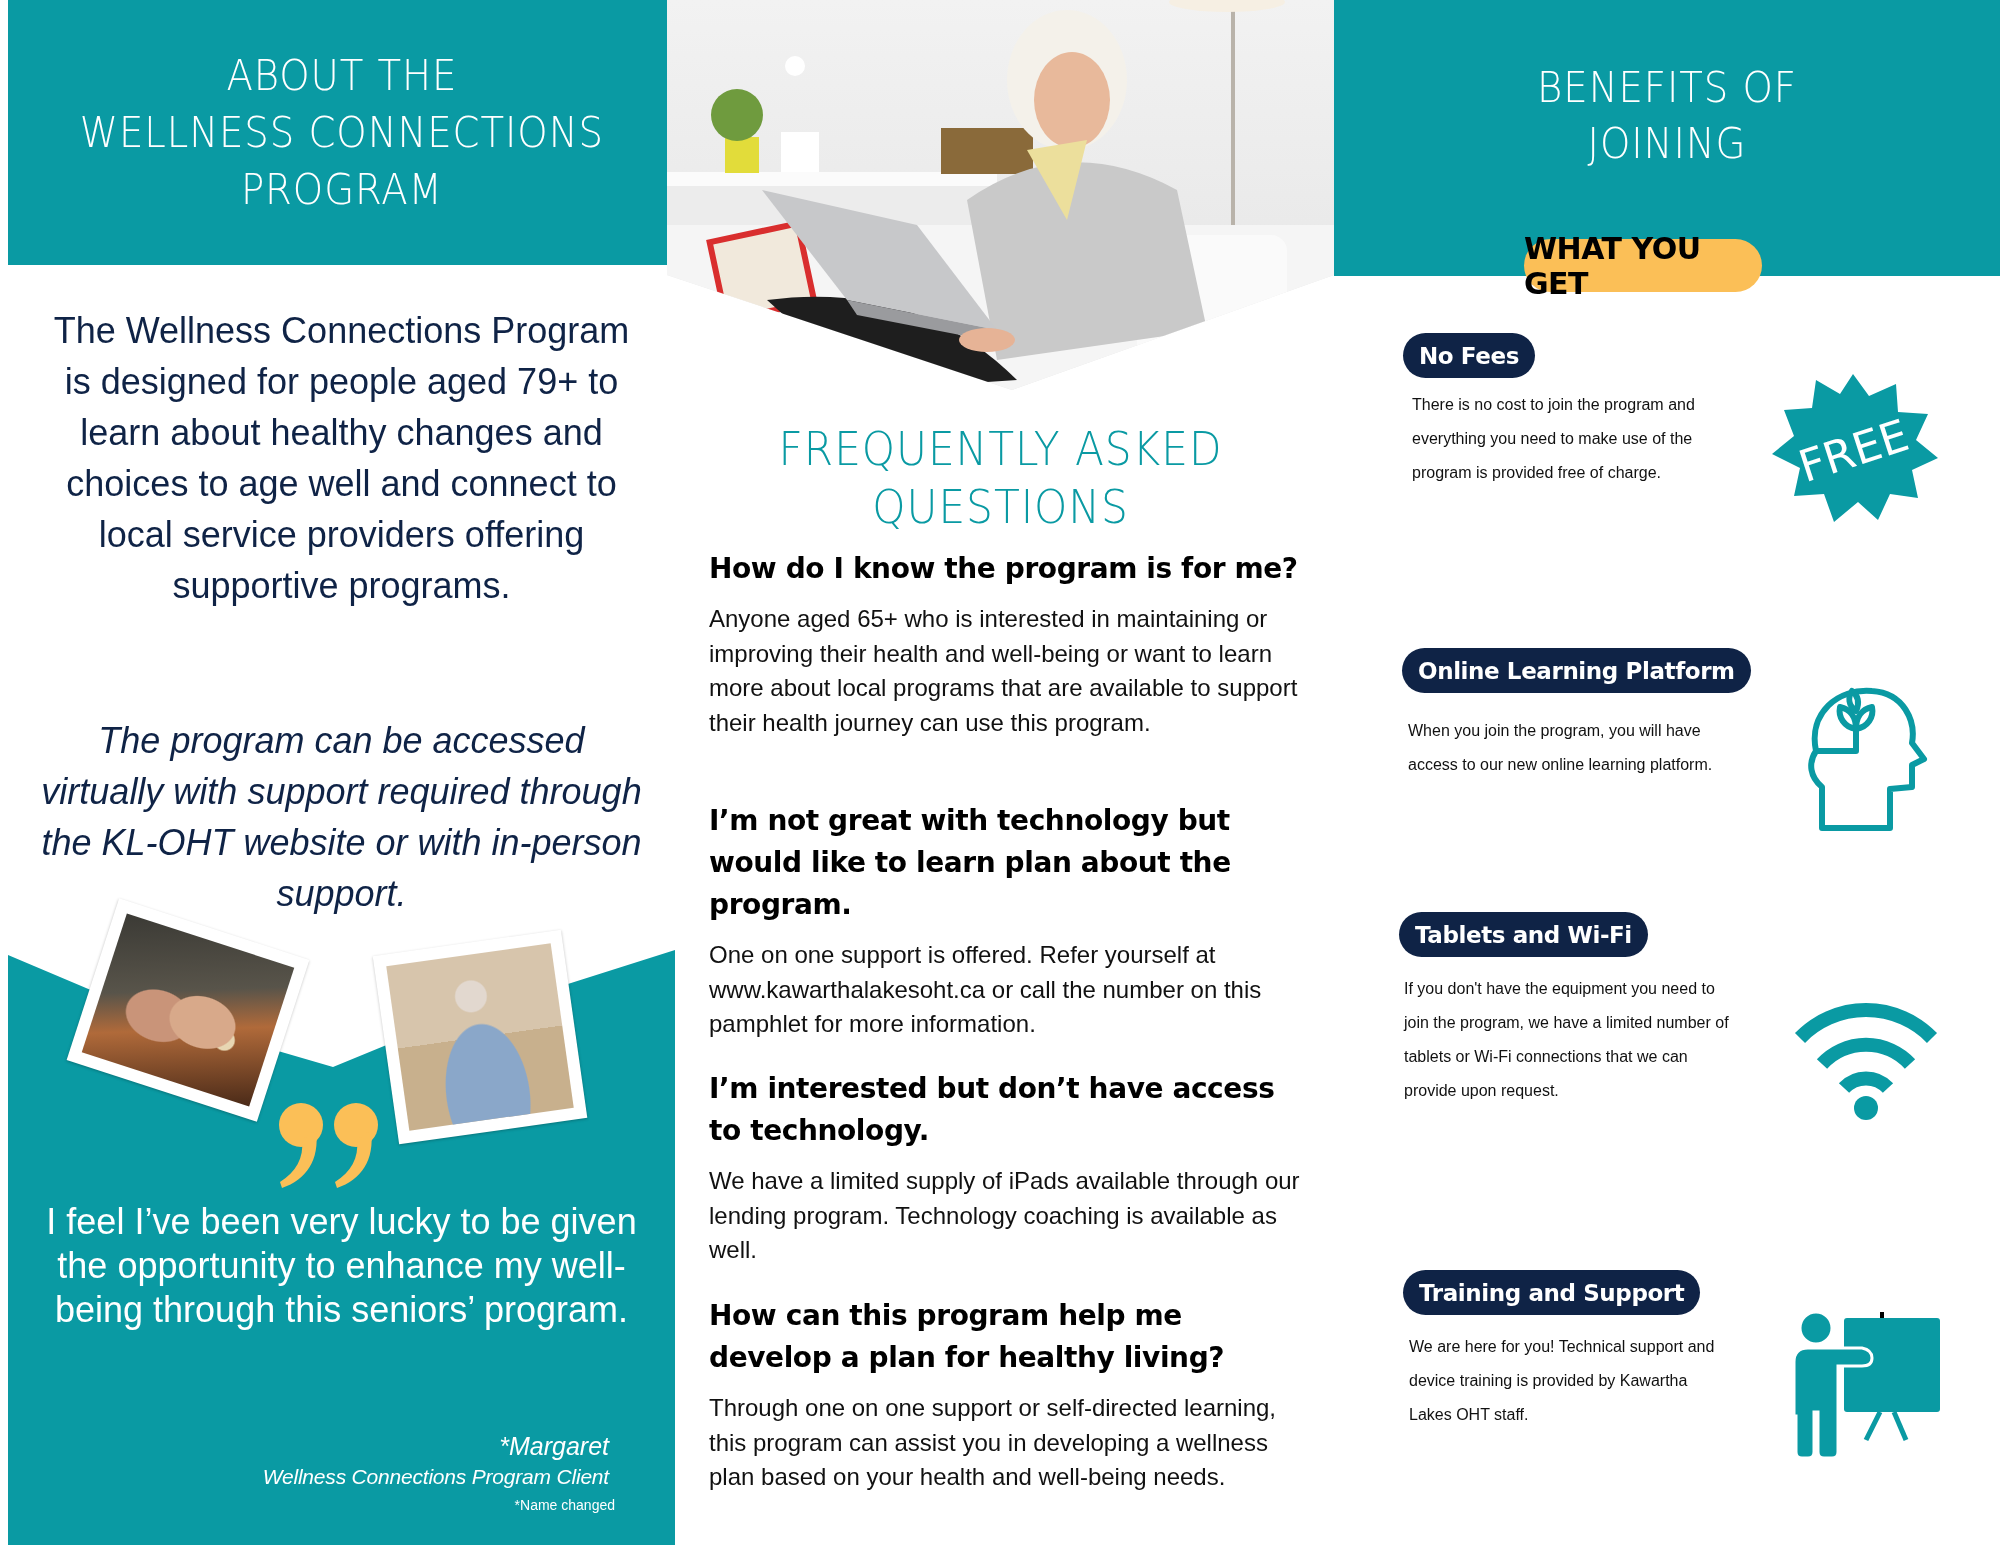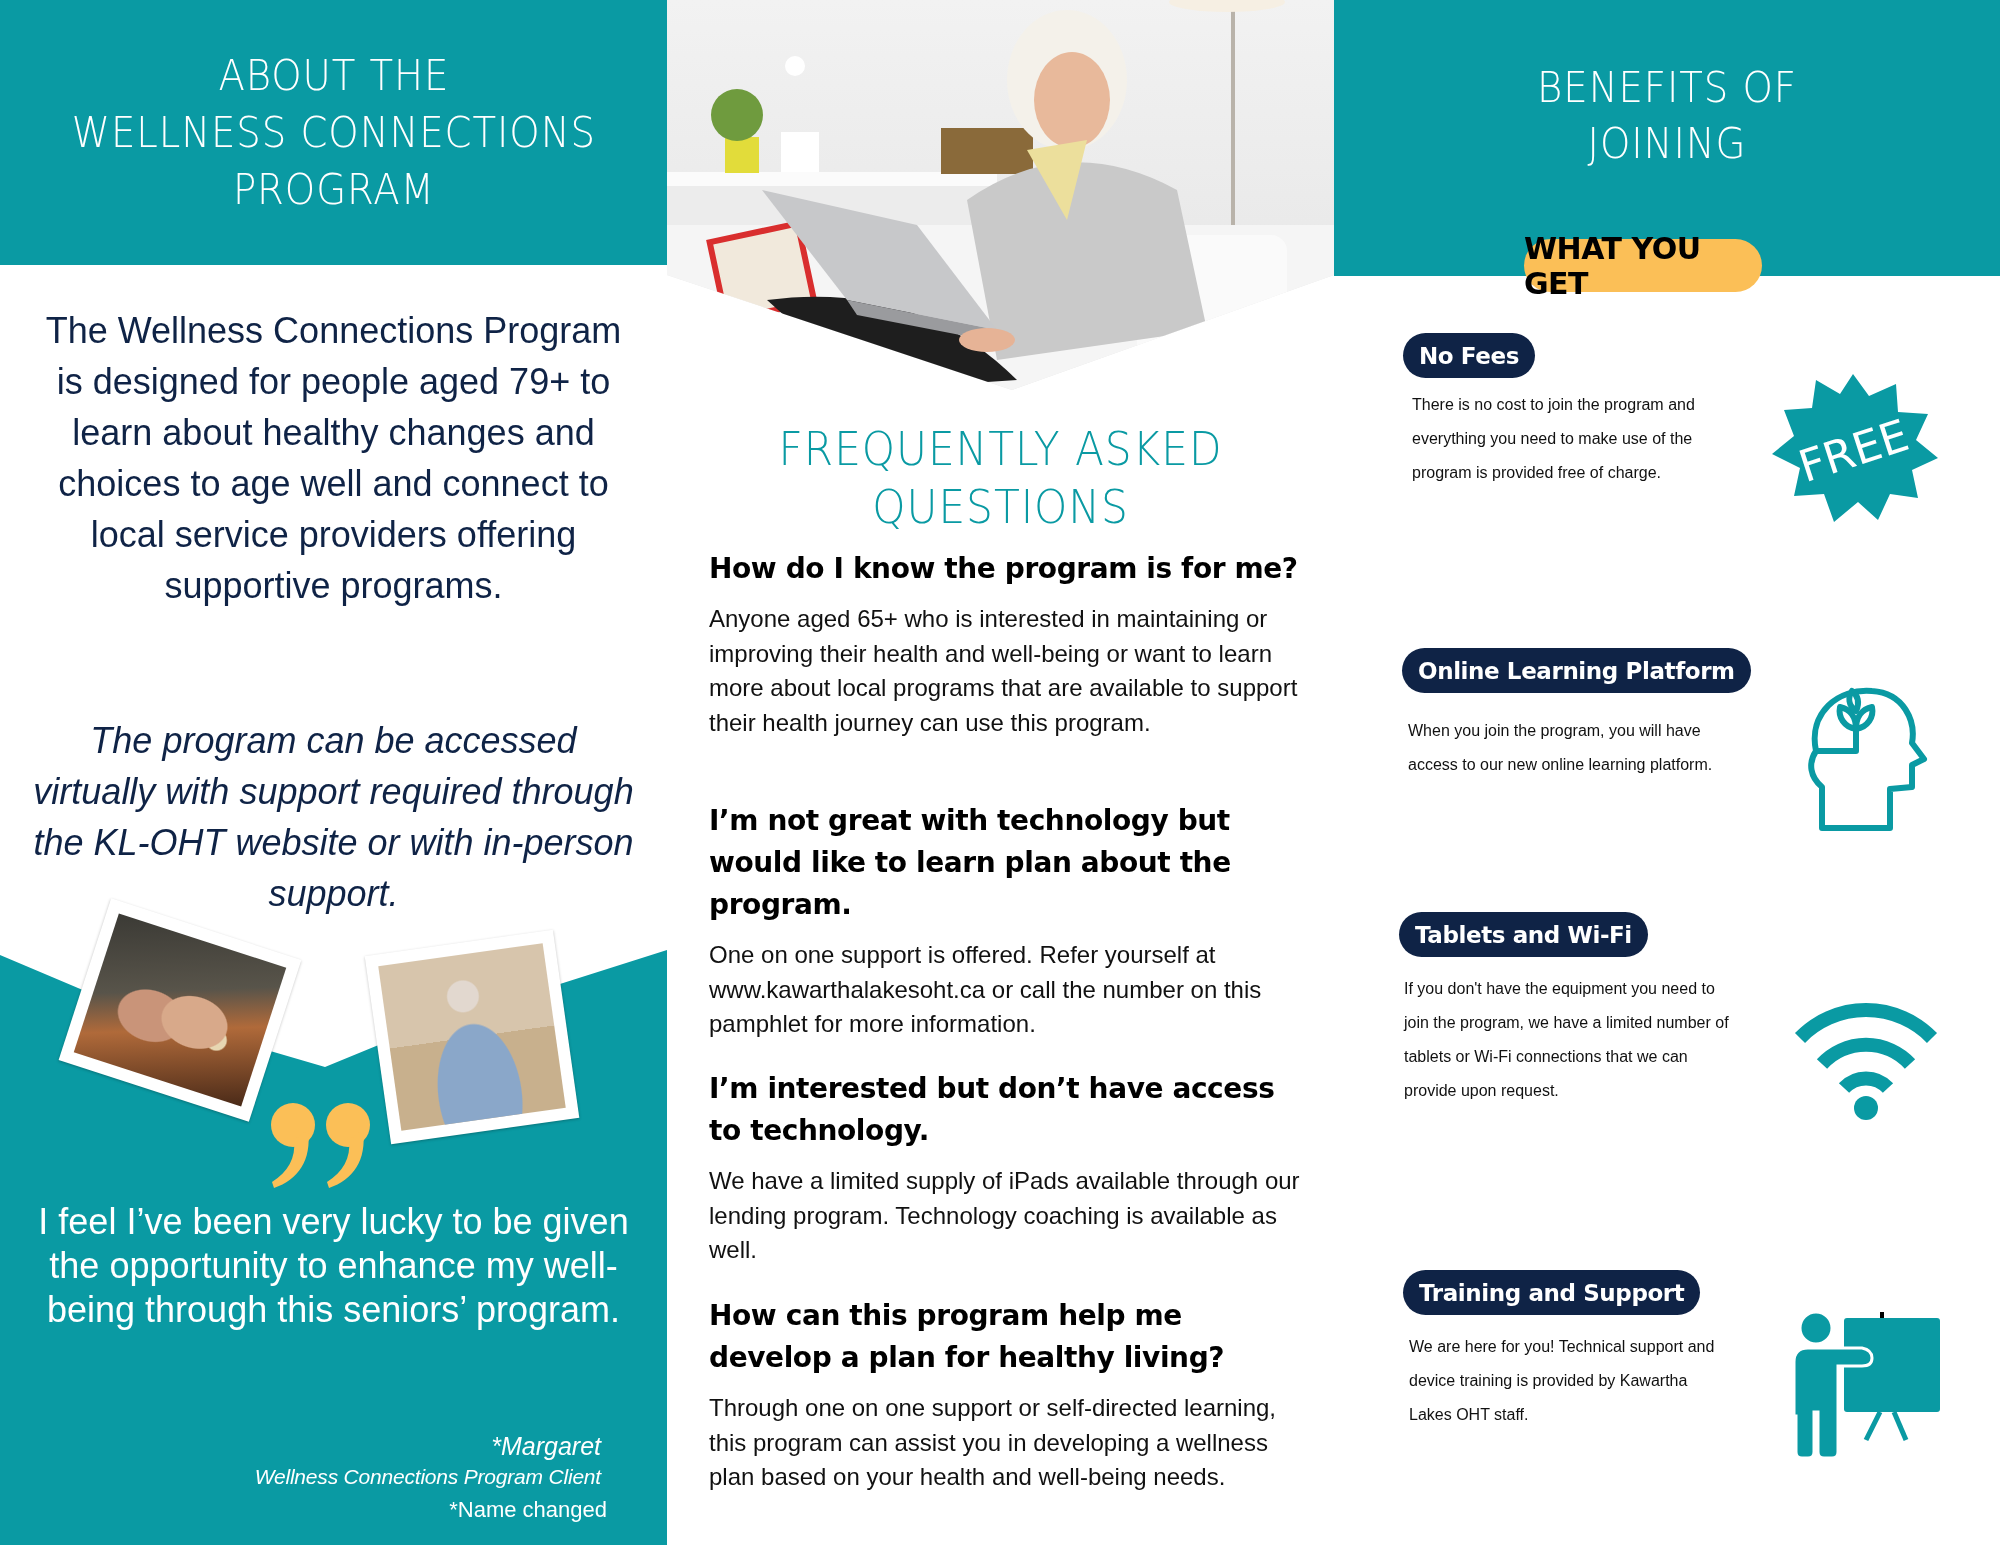--- a/index.html
+++ b/index.html
@@ -1,19 +1,19 @@
 <!DOCTYPE html>
 <html><head>
   <meta charset="utf-8">
   <style>
     * { margin: 0; padding: 0; box-sizing: border-box; }
     html, body { width: 2000px; height: 1545px; overflow: hidden; background: #ffffff; }
     body { position: relative; font-family: "DejaVu Sans", sans-serif; color: #111; }
     .panel { position: absolute; top: 0; height: 1545px; overflow: hidden; }
-    #panel-left { left: 0; width: 667px; }
+    #panel-left { left: 8px; width: 667px; }
     #panel-mid { left: 667px; width: 667px; }
     #panel-right { left: 1334px; width: 666px; }
 
     
     .teal-header {
       position: absolute; left: 0; top: 0; width: 667px; height: 265px;
       background: #0a9aa3; color: #fff;
       display: flex; align-items: center; justify-content: center; text-align: center;
     }
     .thin-title {
@@ -56,21 +56,21 @@
     .quote-text {
       position: absolute; left: 30px; width: 607px; top: 1200px; text-align: center;
       color: #ffffff; font-size: 36px; line-height: 44px; font-family: "Liberation Sans", sans-serif;
     }
     .quote-attrib {
       position: absolute; right: 66px; text-align: right; color: #fff; font-style: italic;
       font-family: "Liberation Sans", sans-serif;
     }
     #attrib-name { top: 1432px; font-size: 25px; }
     #attrib-role { top: 1465px; font-size: 21px; letter-spacing: -0.2px; }
-    #attrib-note { top: 1497px; font-size: 22px; font-style: normal; right: 60px; }
+    #attrib-note { top: 1497px; font-size: 14px; font-style: normal; right: 60px; }
 
     
     .hero-photo { position: absolute; left: 0; top: 0; width: 667px; height: 390px; }
     .faq-title {
       position: absolute; left: 0; width: 667px; top: 420px; text-align: center;
       color: #0a9aa3; font-weight: 200; font-size: 46px; line-height: 58px; letter-spacing: 1px;
       transform: scaleX(0.92);
     }
     .faq-block { position: absolute; left: 42px; width: 600px; }
     .faq-q {

